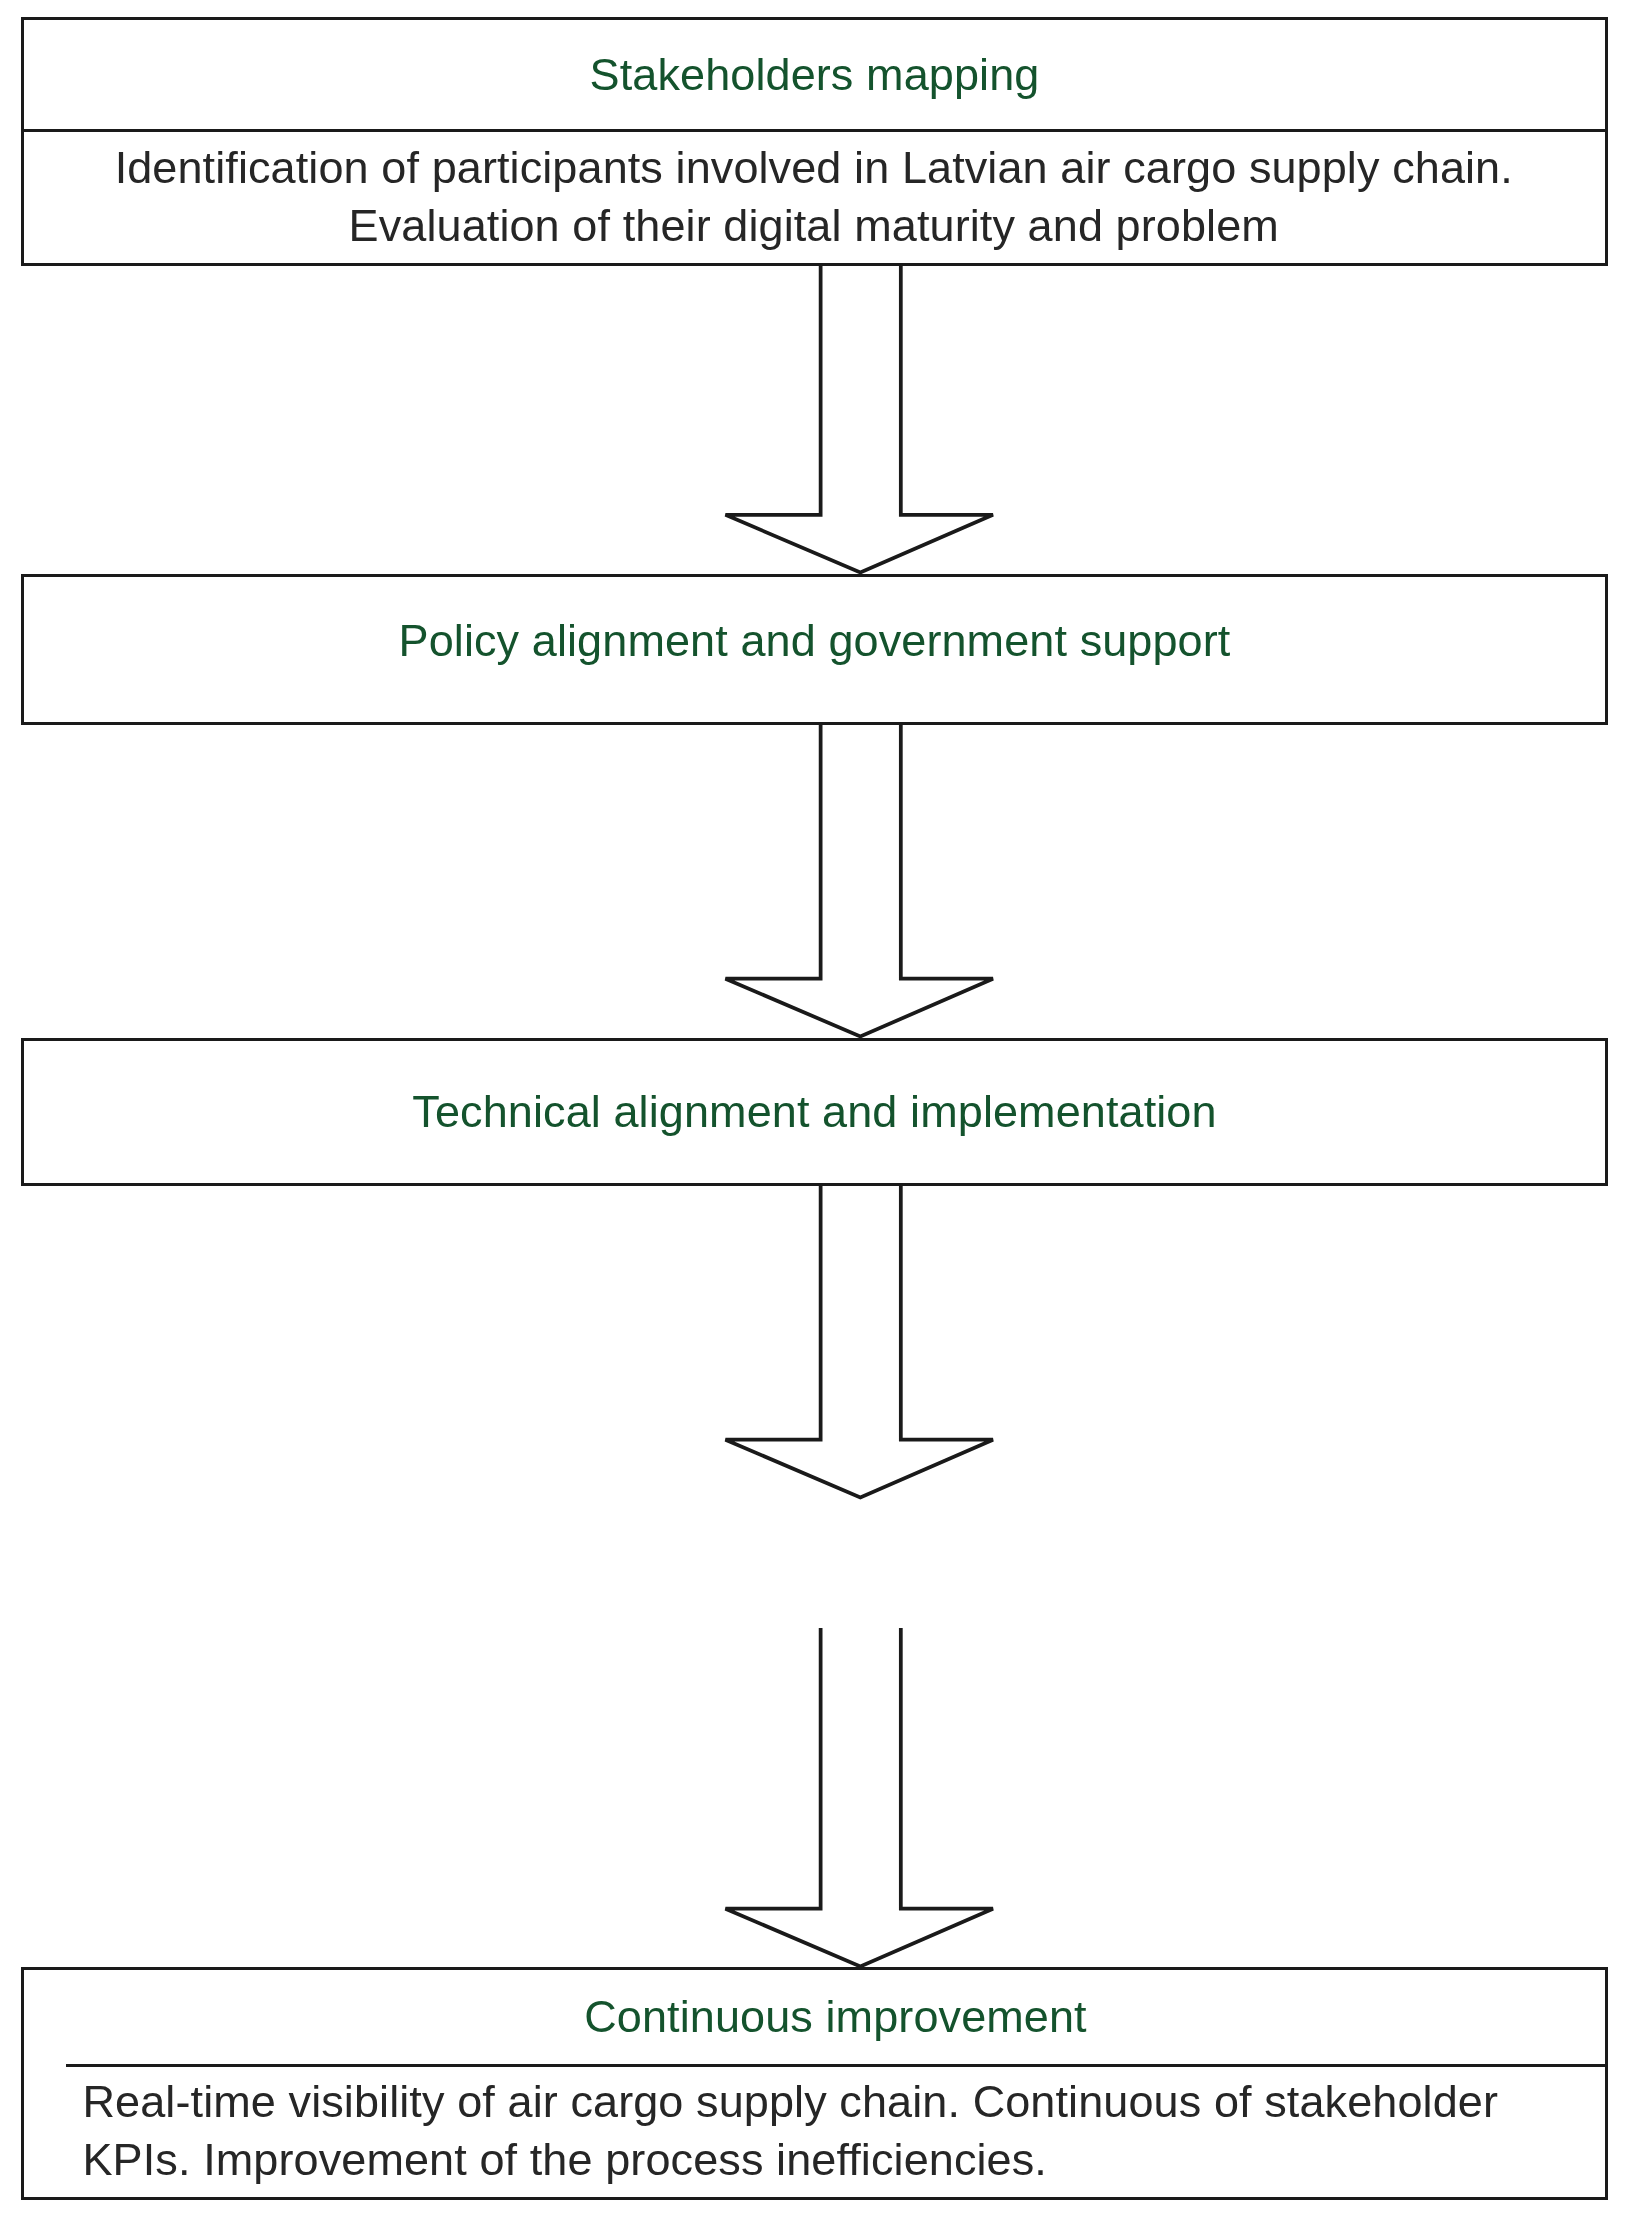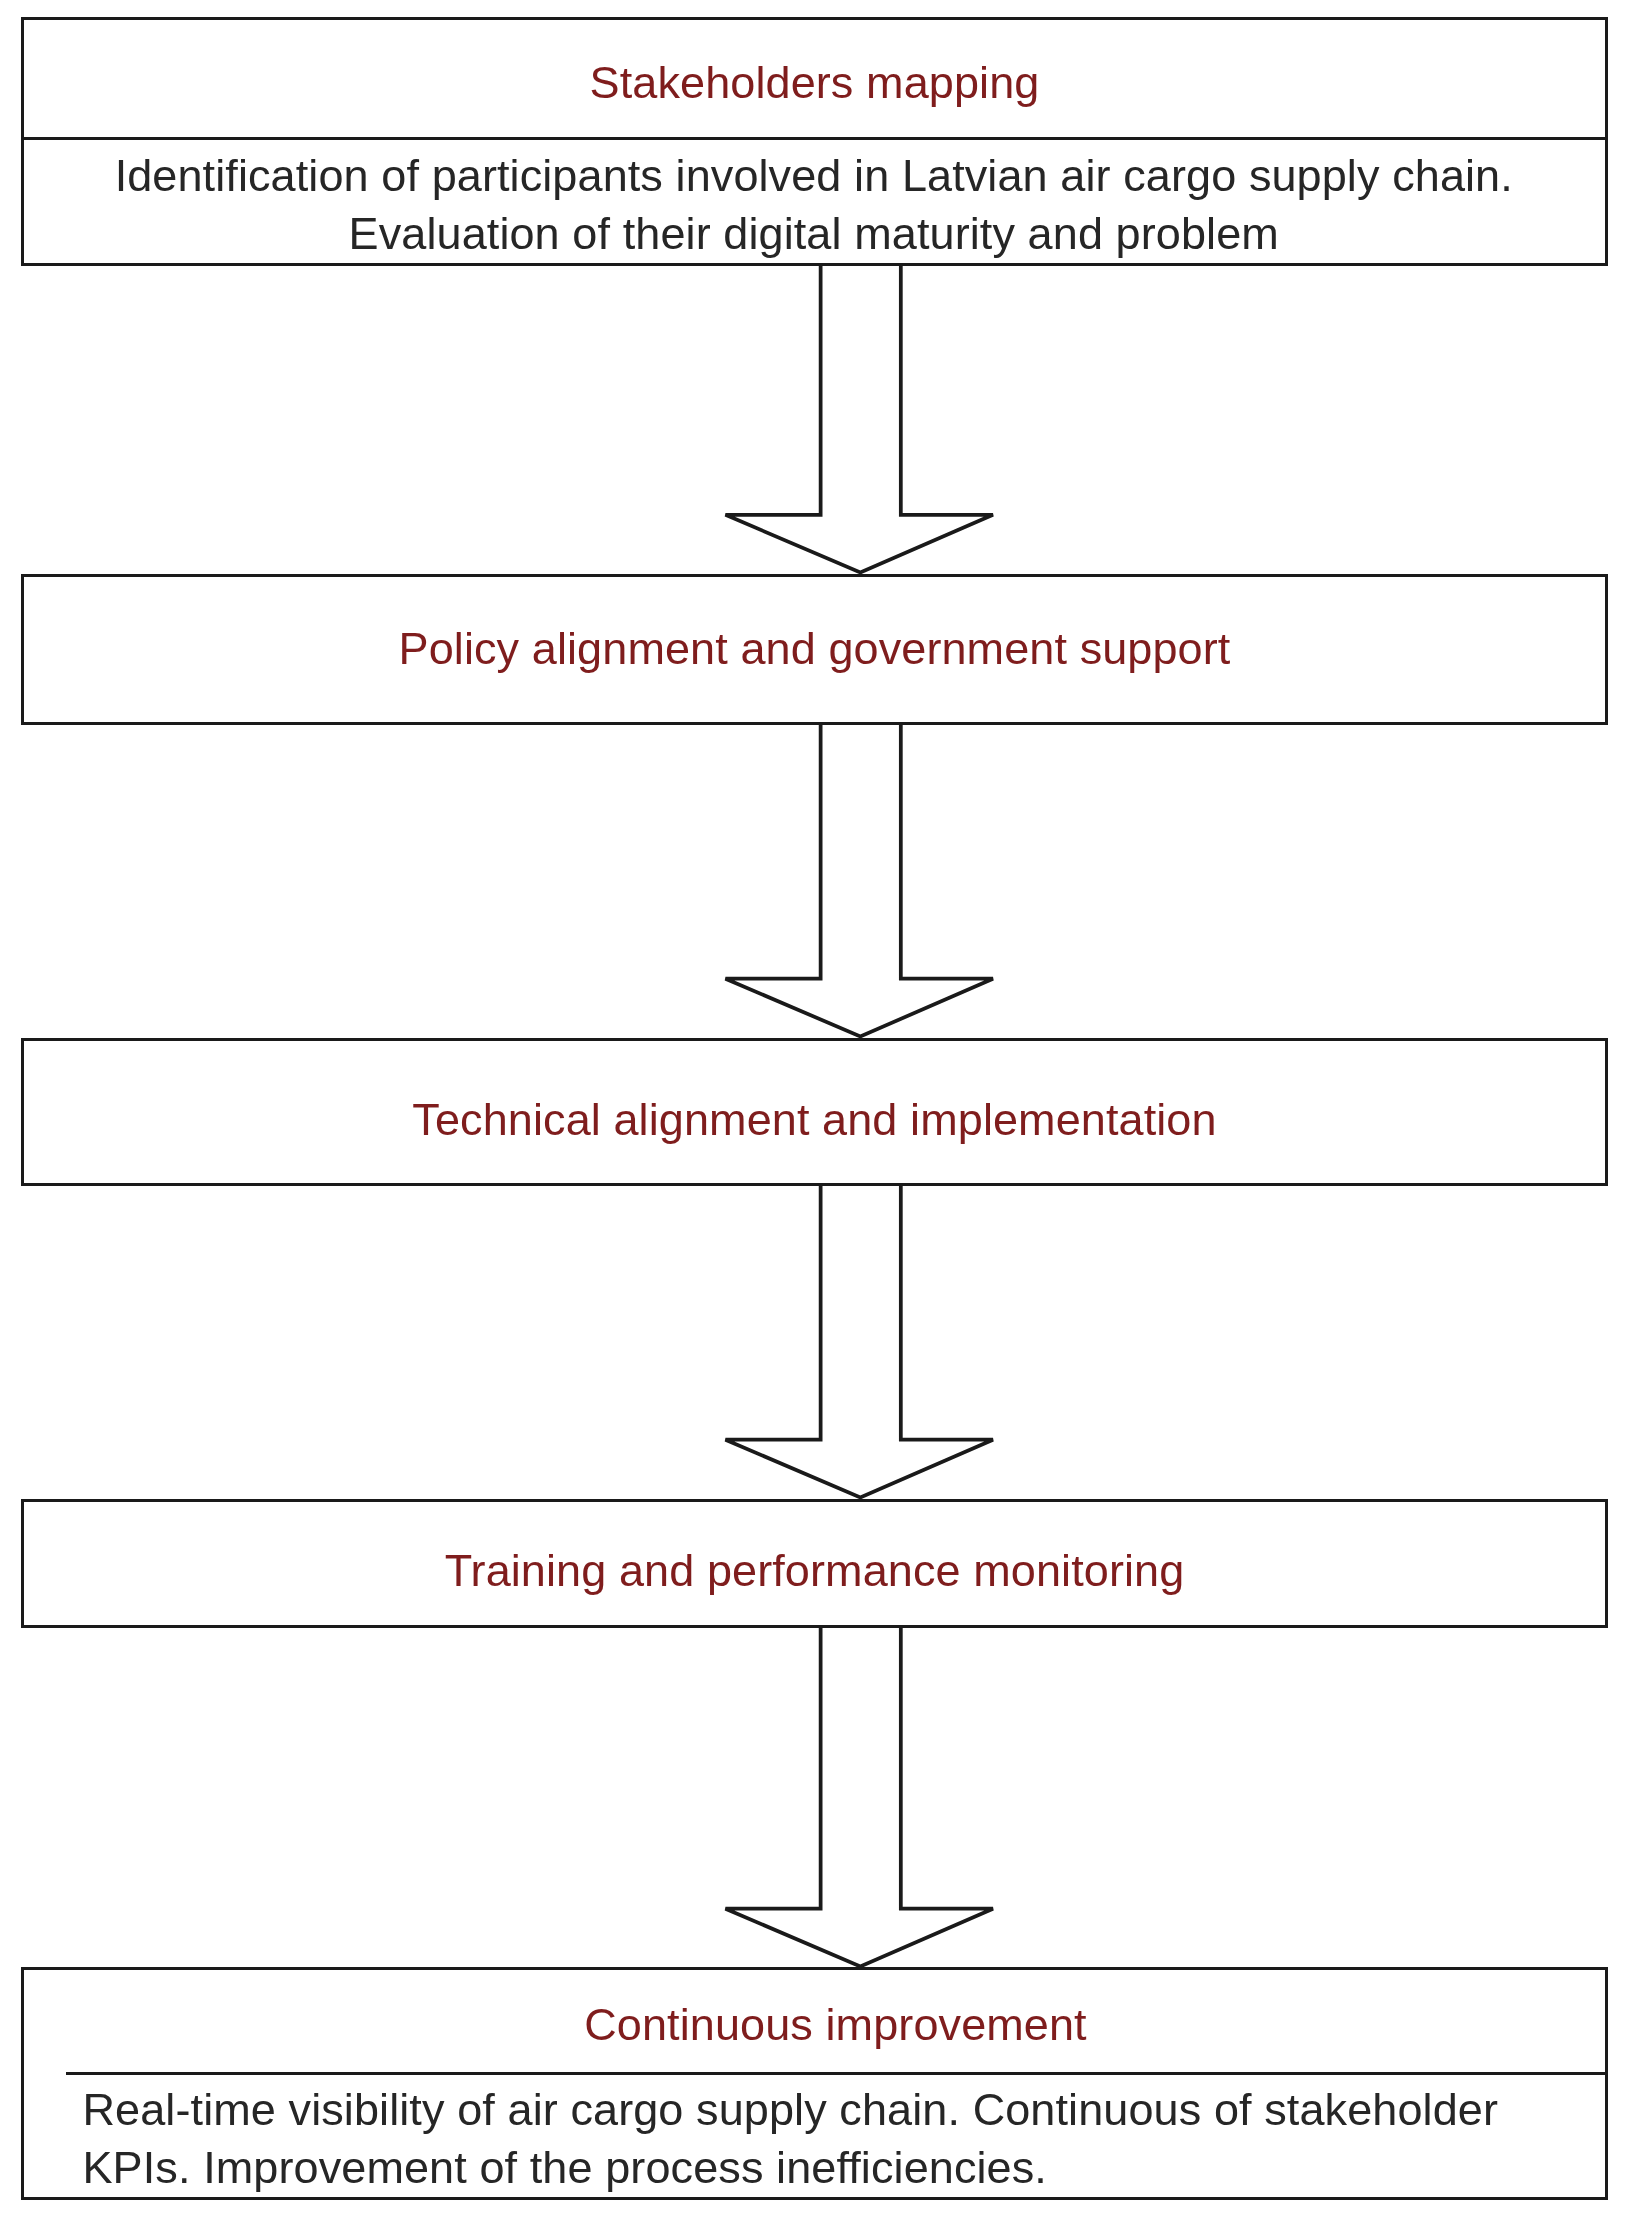--- a/index.html
+++ b/index.html
@@ -28,25 +28,24 @@
     border: 3.7px solid #1a1a1a;
   }
 
   .box-header {
     box-sizing: border-box;
     width: 100%;
     display: flex;
     align-items: center;
     justify-content: center;
     text-align: center;
-    color: #7f1d1d;
+    color: #14532d;
     font-size: 45px;
     line-height: 1.18;
     letter-spacing: 0.1px;
-    margin-top: 8px;
   }
 
   .box-header.with-divider {
     border-bottom: 3.7px solid #1a1a1a;
   }
 
   .box-body {
     box-sizing: border-box;
     width: 100%;
     display: flex;
@@ -108,23 +107,20 @@
   <div class="proc-box" style="left:21px; top:1038px; width:1587px; height:148px;">
     <div class="box-header" style="height:141px;">Technical alignment and implementation</div>
   </div>
 
   <div class="connector" style="top:1186px; height:313px;">
     <svg viewBox="0 0 2199 417" preserveAspectRatio="none">
       <path class="arrow-path" d="M 1095 0 L 1095 338 L 968 338 L 1148 415 L 1325 338 L 1202 338 L 1202 0"></path>
     </svg>
   </div>
 
-  <div class="proc-box" style="left:21px; top:1499px; width:1587px; height:129px;">
-    <div class="box-header" style="height:121px;">Training and performance monitoring</div>
-  </div>
 
   <div class="connector" style="top:1628px; height:340px;">
     <svg viewBox="0 0 2199 453" preserveAspectRatio="none">
       <path class="arrow-path" d="M 1095 0 L 1095 374 L 968 374 L 1148 451 L 1325 374 L 1202 374 L 1202 0"></path>
     </svg>
   </div>
 
   <div class="proc-box" style="left:21px; top:1967px; width:1587px; height:233px;padding-left:42px;">
     <div class="box-header with-divider" style="height:97px;">Continuous improvement</div>
     <div class="box-body" style="height:128px;">Real-time visibility of air cargo supply chain. Continuous of stakeholder KPIs. Improvement of the process inefficiencies.</div>

